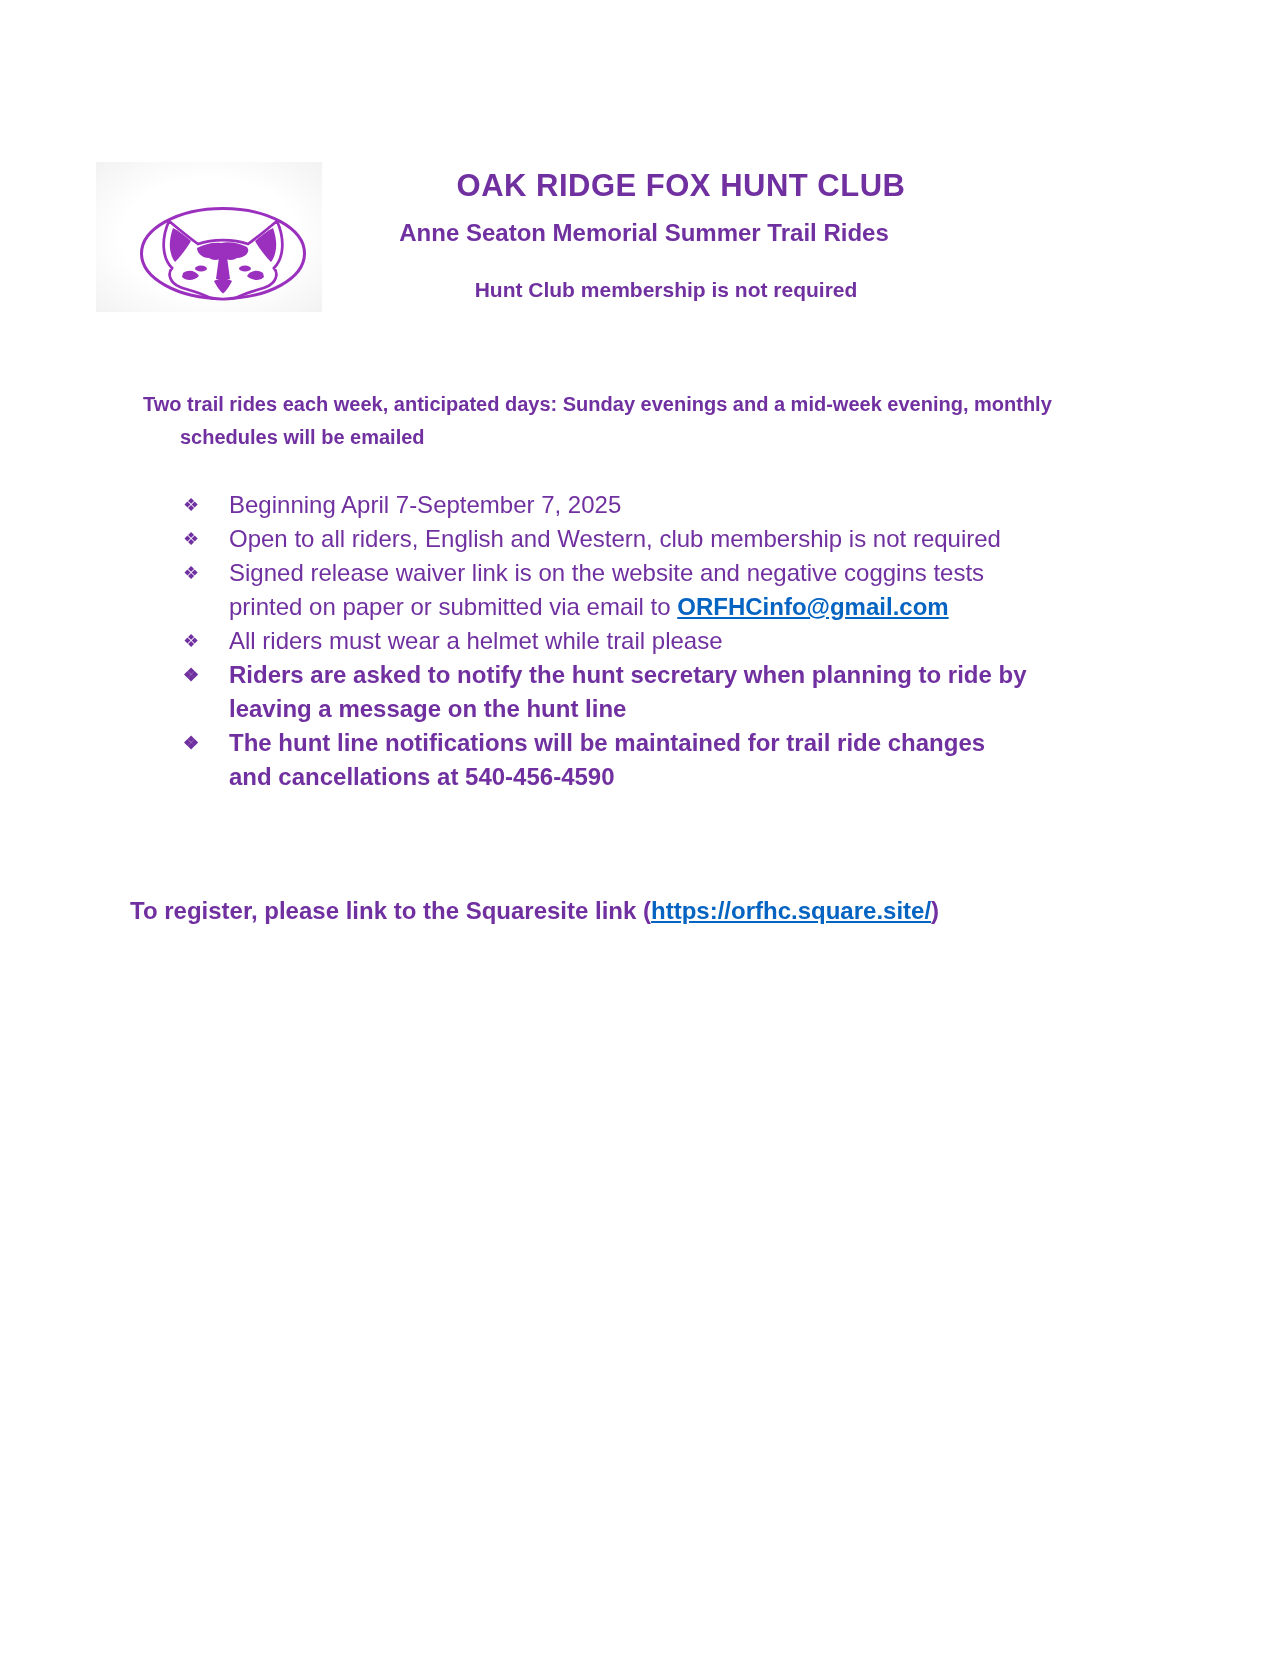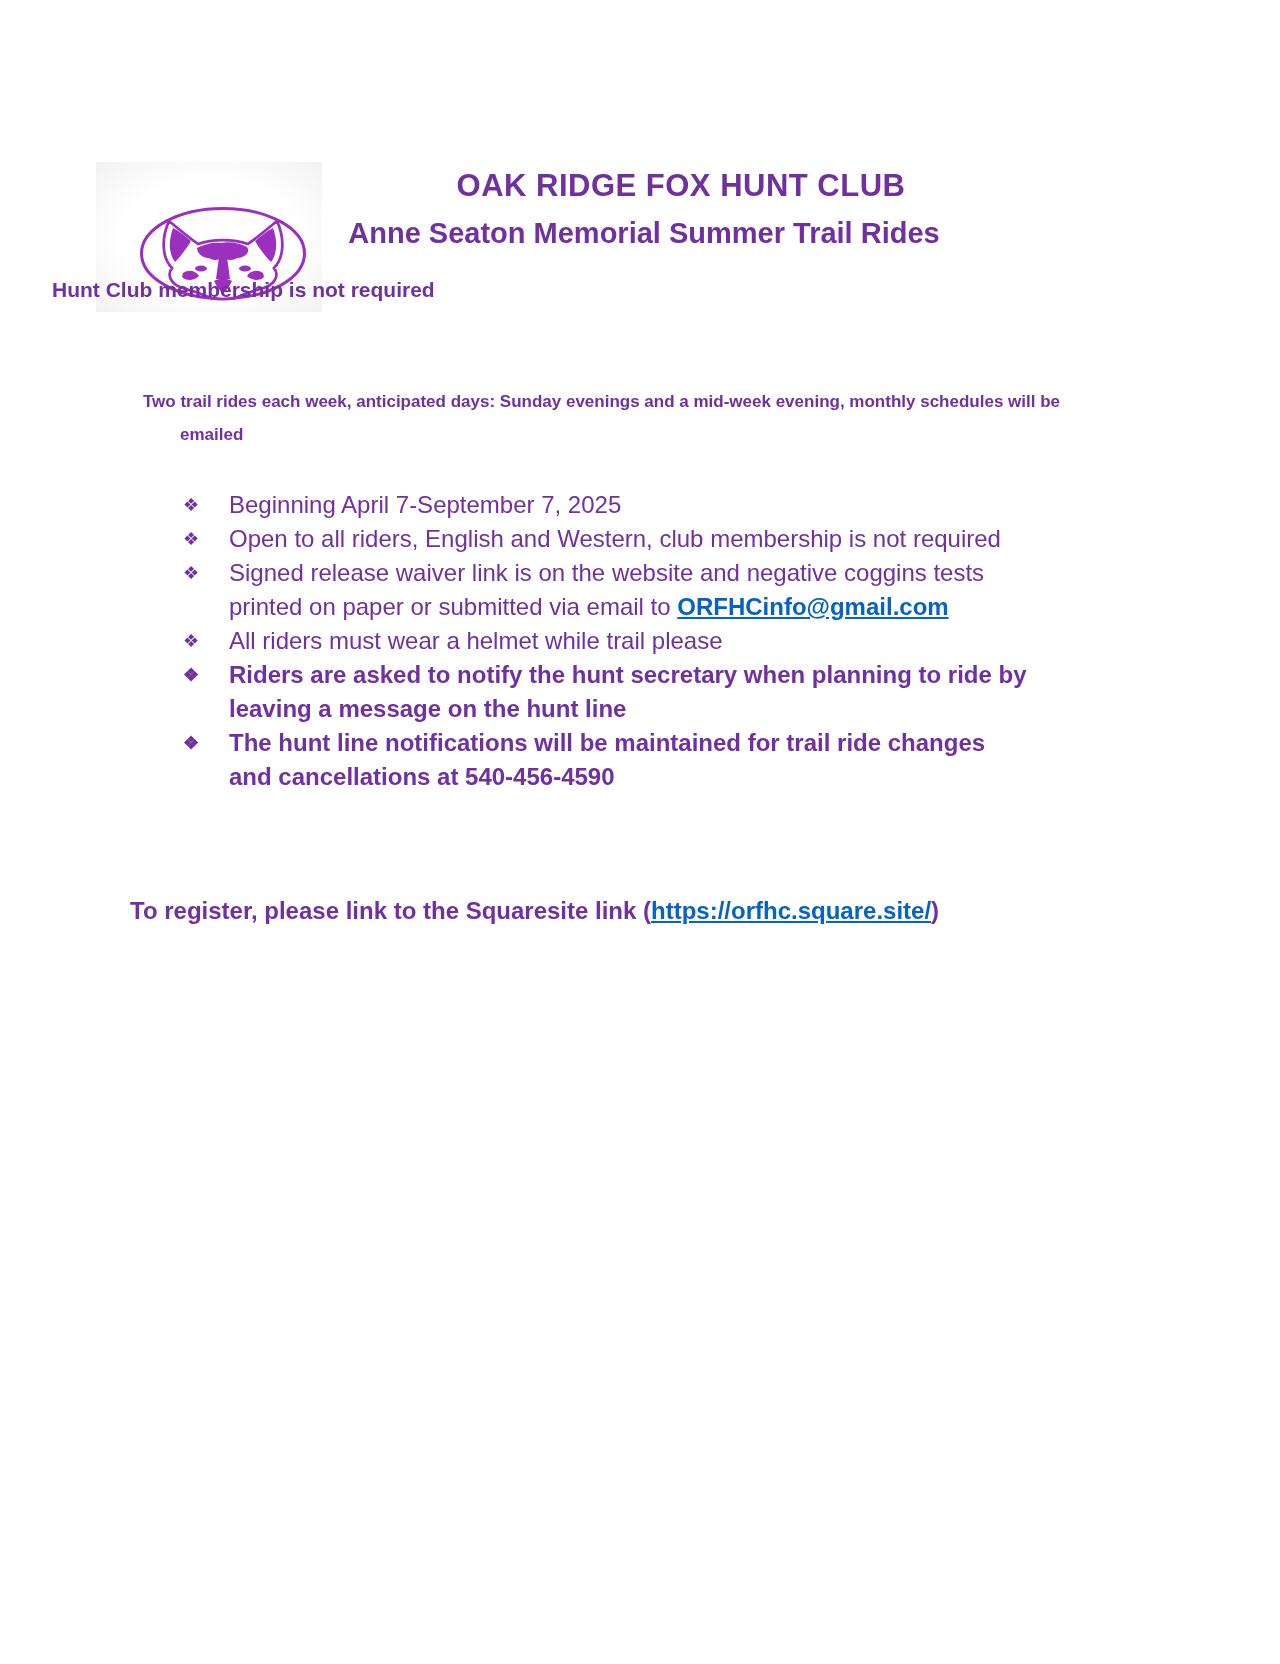--- a/index.html
+++ b/index.html
@@ -53,44 +53,45 @@
     letter-spacing: 0.5px;
   }
   .doc-subtitle {
     position: absolute;
     top: 216px;
     left: 0;
     width: 1252px;
     padding-left: 36px;
     margin: 0;
     text-align: center;
-    font-size: 29px;
+    font-size: 24px;
     line-height: 34px;
     font-weight: bold;
   }
   .doc-note {
     position: absolute;
     top: 277px;
     left: 0;
     width: 1280px;
     padding-left: 52px;
     margin: 0;
+    text-align: center;
     font-size: 21px;
     line-height: 25px;
     font-weight: bold;
   }
 
   
   .intro {
     position: absolute;
     top: 368px;
     left: 180px;
     width: 900px;
     text-indent: -37px;
-    font-size: 17px;
+    font-size: 20px;
     line-height: 33px;
     font-weight: bold;
   }
 
   
   .bullets {
     position: absolute;
     top: 488px;
     left: 183px;
     margin: 0;

